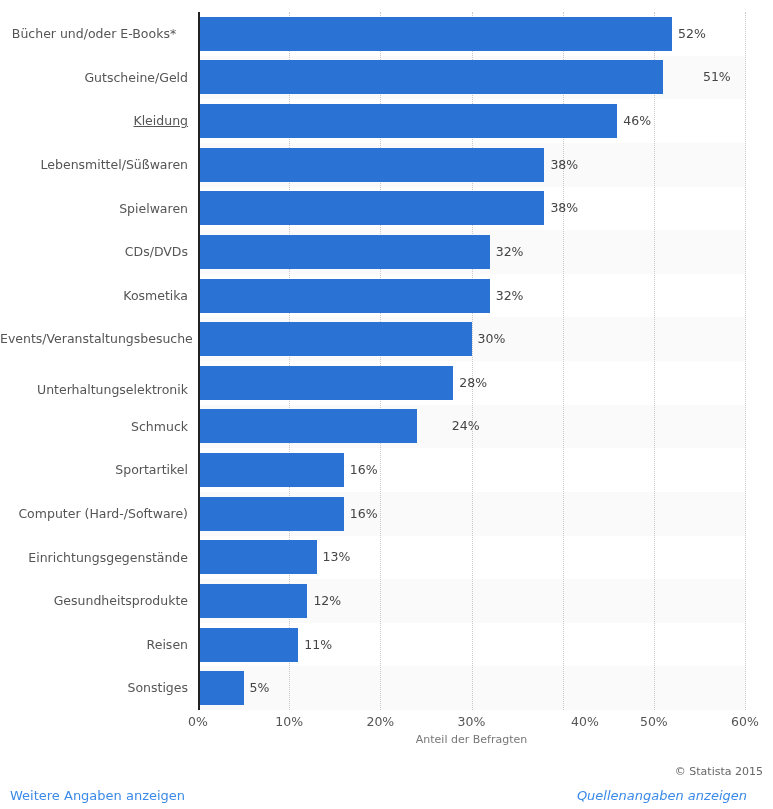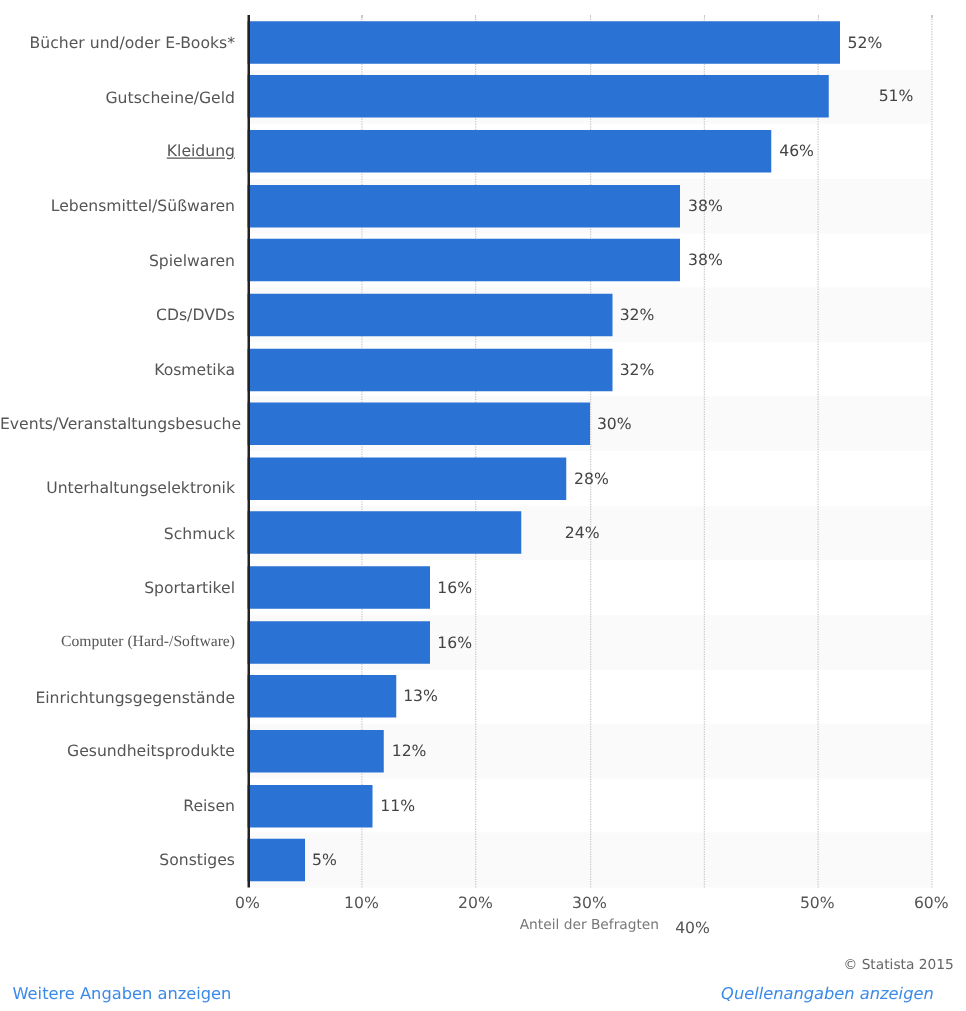--- a/index.html
+++ b/index.html
@@ -142,32 +142,32 @@
   }
   .footer-link.left  { left: 10px; }
   .footer-link.right { right: 26px; font-style: italic; }
 </style>
 </head>
 <body>
 
 <div id="chart-root">
 
   <div class="cat-col" id="cat-col">
-      <div class="cat-label" style="top: 0px;">Bücher und/oder E-Books*</div>
+      <div class="cat-label" style="top: 0px; text-align: center;">Bücher und/oder E-Books*</div>
       <div class="cat-label" style="top: 43.625px;">Gutscheine/Geld</div>
       <div class="cat-label" style="top: 87.25px; text-decoration: underline;">Kleidung</div>
       <div class="cat-label" style="top: 130.875px;">Lebensmittel/Süßwaren</div>
       <div class="cat-label" style="top: 174.5px;">Spielwaren</div>
       <div class="cat-label" style="top: 218.125px;">CDs/DVDs</div>
       <div class="cat-label" style="top: 261.75px;">Kosmetika</div>
       <div class="cat-label" style="top: 305.375px;">Events/Veranstaltungsbesuche</div>
       <div class="cat-label" style="top: 356px;">Unterhaltungselektronik</div>
       <div class="cat-label" style="top: 392.625px;">Schmuck</div>
       <div class="cat-label" style="top: 436.25px;">Sportartikel</div>
-      <div class="cat-label" style="top: 479.875px; font-family: Liberation Serif, serif;">Computer (Hard-/Software)</div>
+      <div class="cat-label" style="top: 479.875px;">Computer (Hard-/Software)</div>
       <div class="cat-label" style="top: 567.125px;">Gesundheitsprodukte</div>
       <div class="cat-label" style="top: 523.5px;">Einrichtungsgegenstände</div>
       <div class="cat-label" style="top: 610.75px;">Reisen</div>
       <div class="cat-label" style="top: 654.375px;">Sonstiges</div>
     </div>
 
   <div class="plot-area" id="plot-area">
       <div class="band odd" style="top: 0px;"></div>
       <div class="band even" style="top: 43.625px;"></div>
       <div class="band odd" style="top: 87.25px;"></div>
@@ -224,21 +224,21 @@
       <div class="bar-value" style="left: 45.5833px; top: 659.188px;">5%</div>
     </div>
 
   <div class="y-axis"></div>
 
   <div id="xticks">
       <div class="xtick" style="left: 198px;">0%</div>
       <div class="xtick" style="left: 289.167px;">10%</div>
       <div class="xtick" style="left: 380.333px;">20%</div>
       <div class="xtick" style="left: 471.5px;">30%</div>
-      <div class="xtick" style="left: 554px; margin-top: 20px;">40%</div>
+      <div class="xtick" style="left: 585px;">40%</div>
       <div class="xtick" style="left: 653.833px;">50%</div>
       <div class="xtick" style="left: 745px;">60%</div>
     </div>
 
   <div class="xaxis-title">Anteil der Befragten</div>
 
   <div class="copyright">© Statista 2015</div>
 
   <a class="footer-link left" style="color: rgb(59, 138, 232);">Weitere Angaben anzeigen</a>
   <a class="footer-link right" style="color: rgb(59, 138, 232);">Quellenangaben anzeigen</a>

